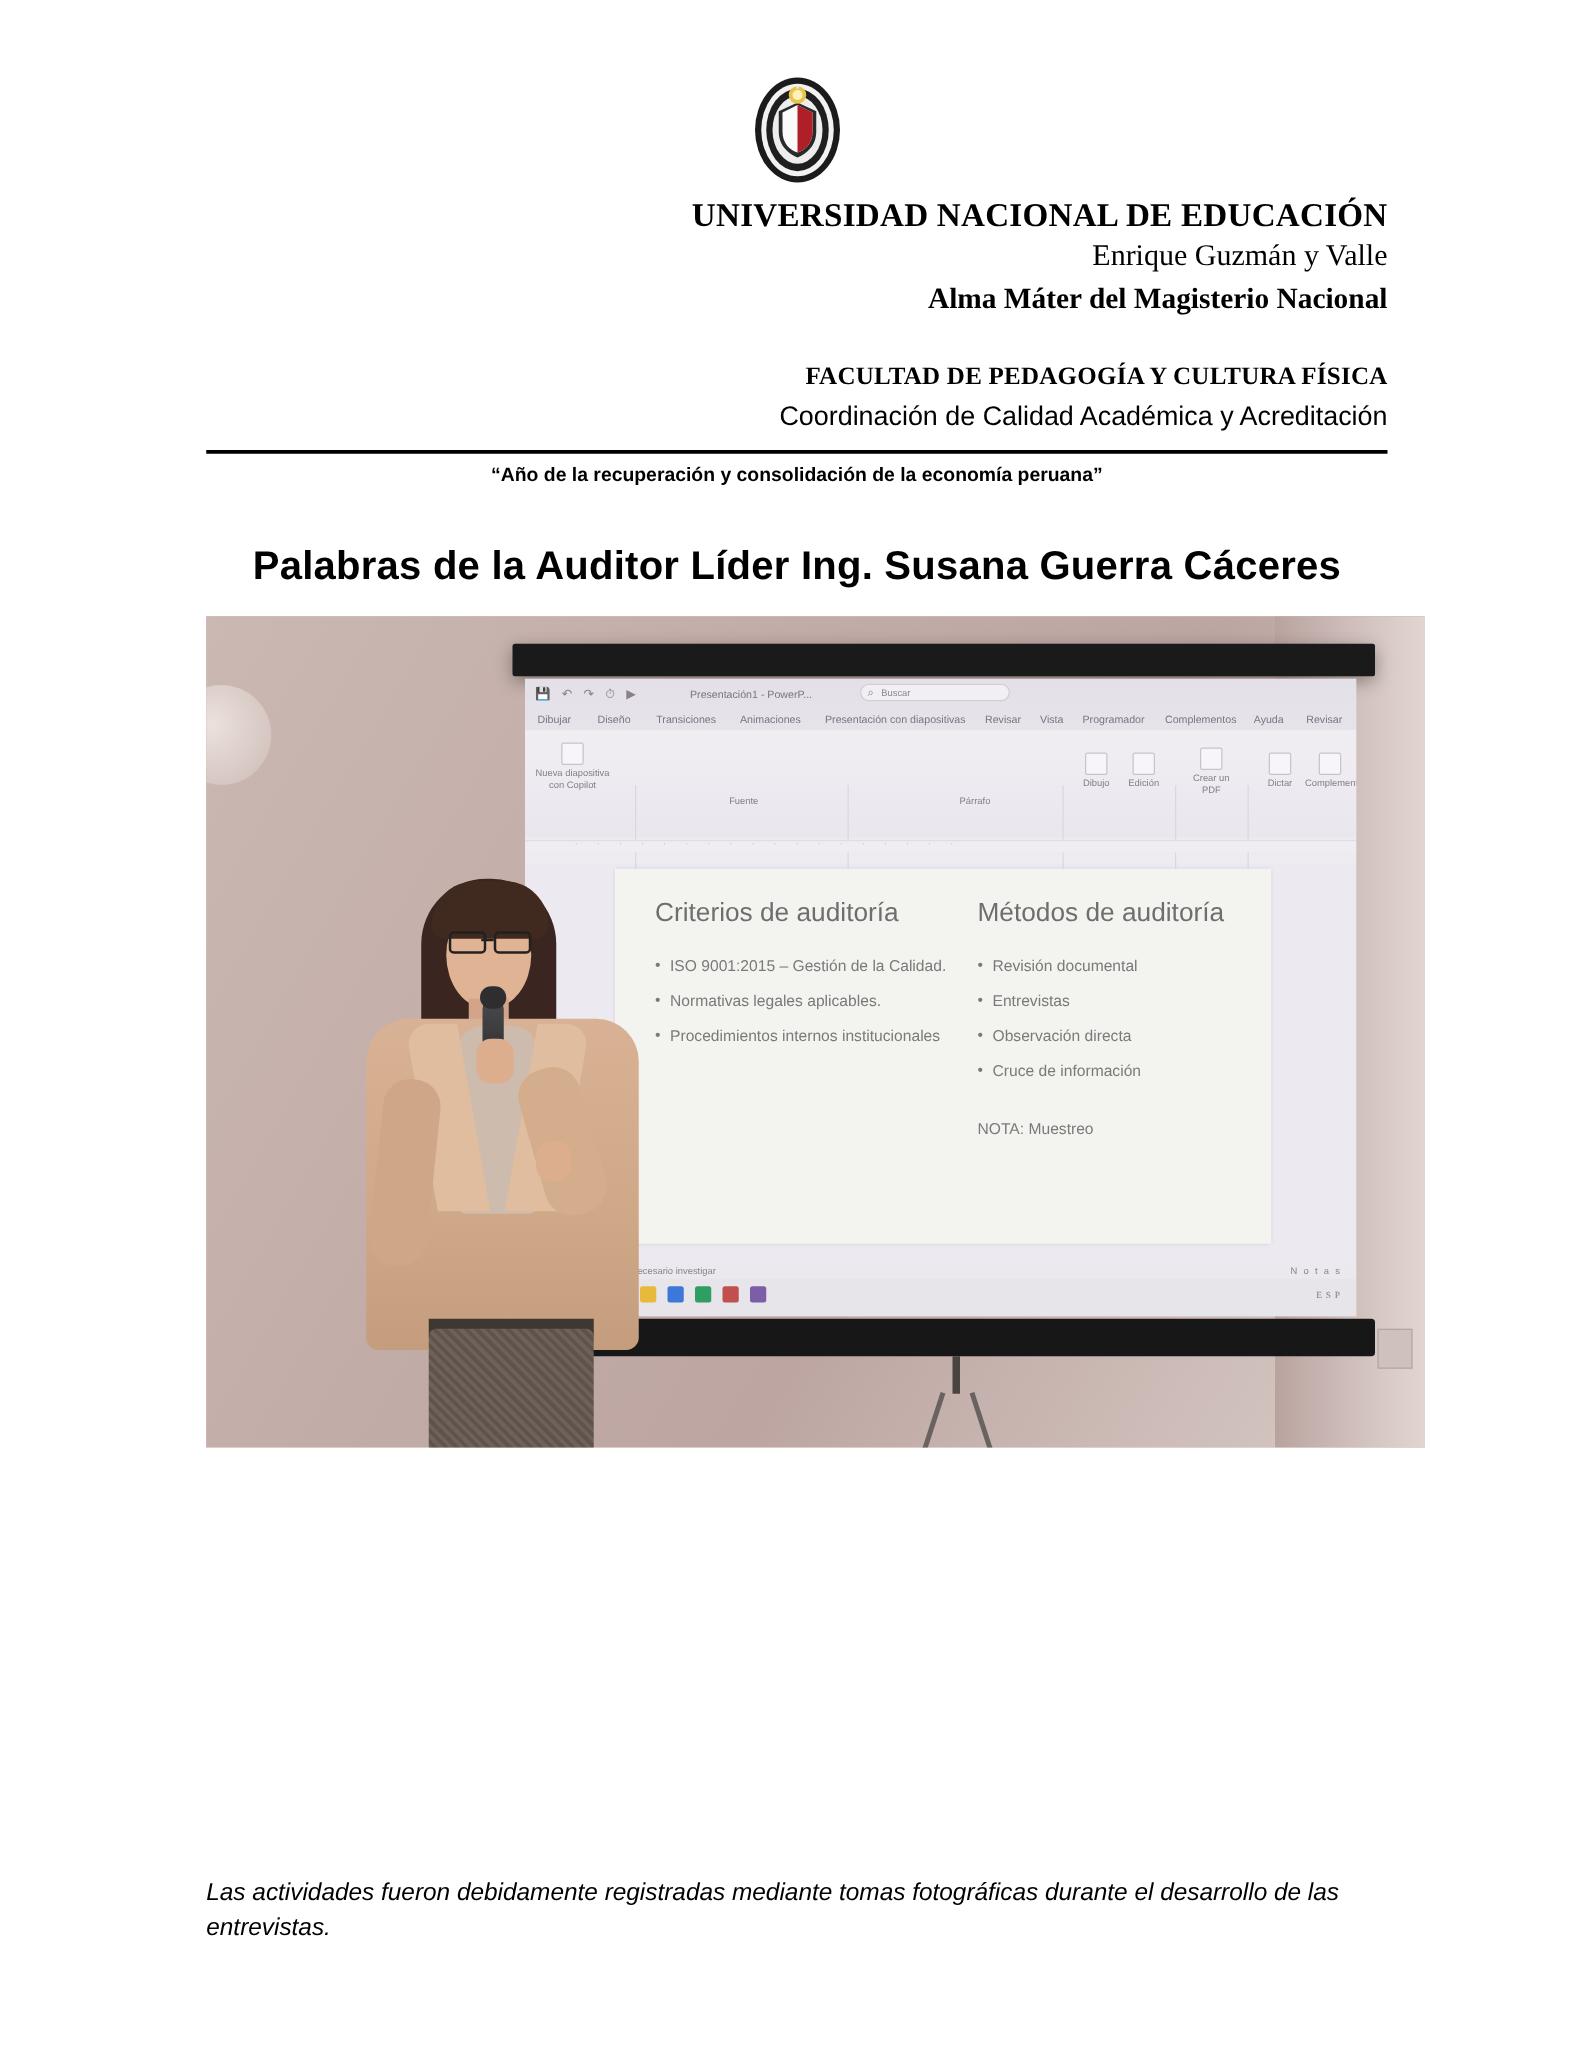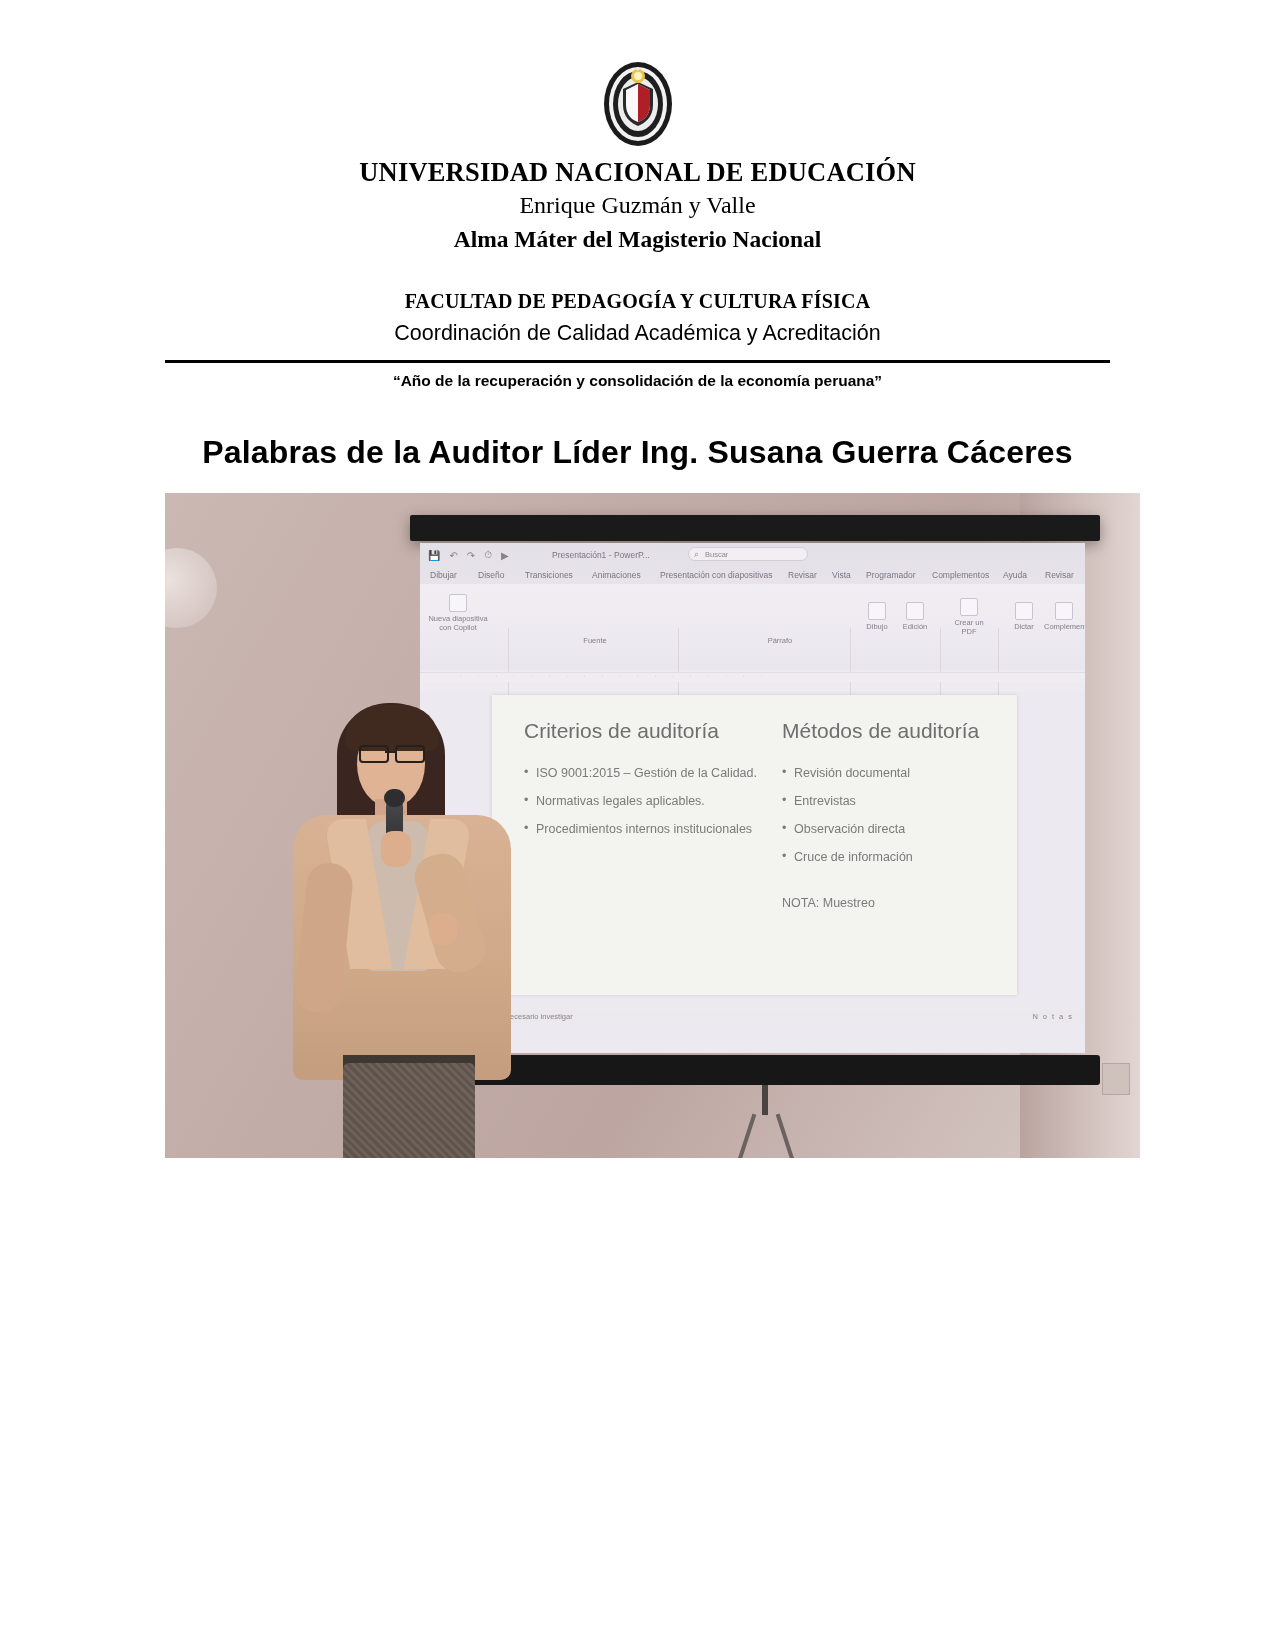--- a/index.html
+++ b/index.html
@@ -30,21 +30,21 @@
     padding-top: 60px;
   }
   .logo {
     width: 78px;
     height: 88px;
     position: relative;
   }
   .logo svg { display: block; }
 
   .header-block {
-    text-align: center;
+    text-align: right;
     margin-top: 8px;
   }
   .h-line1 {
     font-family: "Liberation Serif", serif;
     font-weight: bold;
     font-size: 26.5px;
     letter-spacing: .2px;
     line-height: 1.22;
   }
   .h-line2 {
@@ -511,20 +511,34 @@
         </div>
       </div>
 
       <div class="ppt-statusbar">
         <span class="acc">Accesibilidad: es necesario investigar</span>
         <span class="right">
           <span>Notas</span>
         </span>
       </div>
 
+      <div class="ppt-taskbar">
+        <div class="icons">
+          <div class="tb-ico" style="background:#5b9bd5"></div>
+          <div class="tb-ico" style="background:#d9534f"></div>
+          <div class="tb-ico" style="background:#e8b93c"></div>
+          <div class="tb-ico" style="background:#3c78d8"></div>
+          <div class="tb-ico" style="background:#2f9e63"></div>
+          <div class="tb-ico" style="background:#c0504d"></div>
+          <div class="tb-ico" style="background:#7b5ea7"></div>
+        </div>
+        <div class="tray">
+          <span>ESP</span>
+        </div>
+      </div>
     </div>
 
     <div class="speaker">
       <div class="sp-hair-back"></div>
       <div class="sp-face"></div>
       <div class="sp-hair-front"></div>
       <div class="sp-glasses">
         <div class="lens l"></div>
           <div class="lens r"></div>
           <div class="bridge"></div>
@@ -538,14 +552,15 @@
       <div class="sp-pants"></div>
       <div class="sp-arm-l"></div>
       <div class="sp-arm-r"></div>
       <div class="sp-mic"></div>
       <div class="sp-mic-head"></div>
       <div class="sp-hand"></div>
       <div class="sp-hand2"></div>
     </div>
   </div>
 
+  <div class="caption">Las actividades fueron debidamente registradas mediante tomas fotográficas durante el desarrollo de las entrevistas.</div>
 
 </div>
 
 </body></html>

